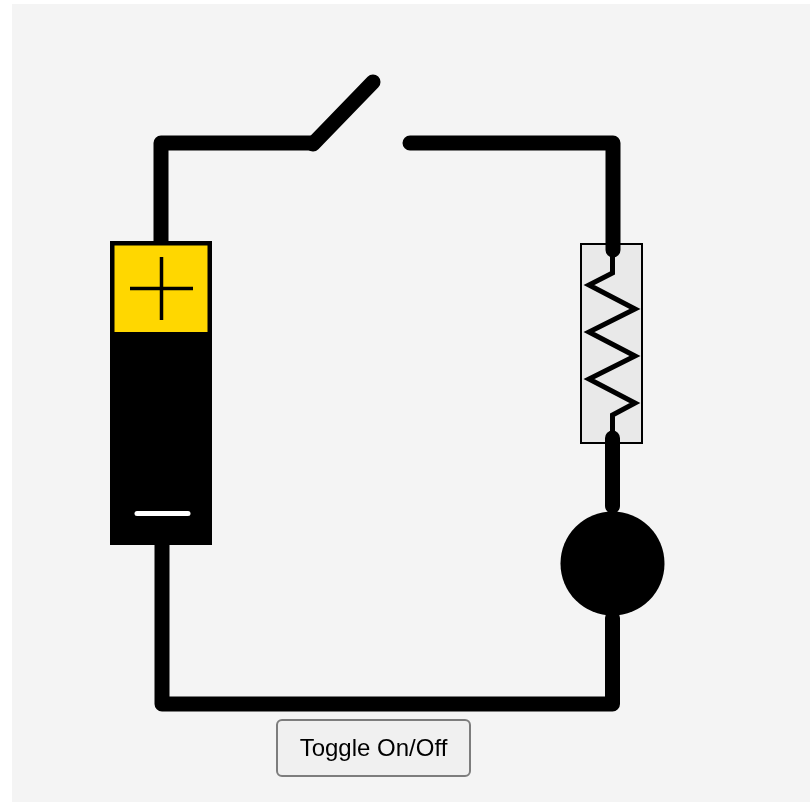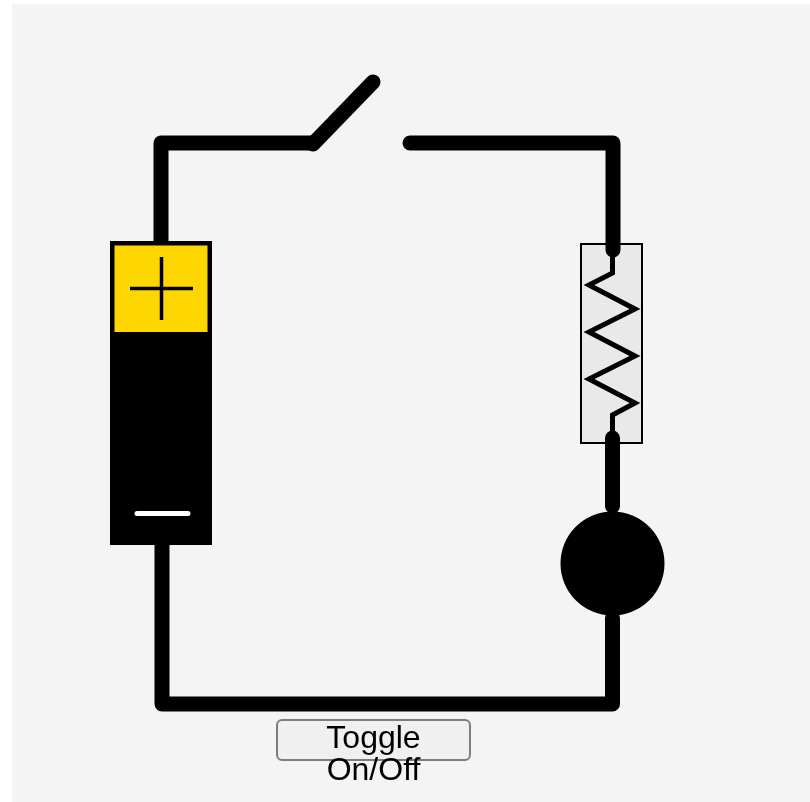--- a/index.html
+++ b/index.html
@@ -20,27 +20,27 @@
     position: absolute;
     left: 0;
     top: 0;
     display: block;
   }
   button.toggle-btn {
     position: absolute;
     left: 276px;
     top: 719px;
     width: 195px;
-    height: 42px;
+    height: 58px;
     box-sizing: border-box;
     background: #f0f0f0;
     border: 2px solid #7d7d7d;
     border-radius: 6px;
     font-family: "Liberation Sans", sans-serif;
-    font-size: 32px;
+    font-size: 24px;
     color: #000000;
     line-height: 1;
     padding: 0;
     cursor: pointer;
   }
 </style>
 </head>
 <body>
 
 <div class="stage">

